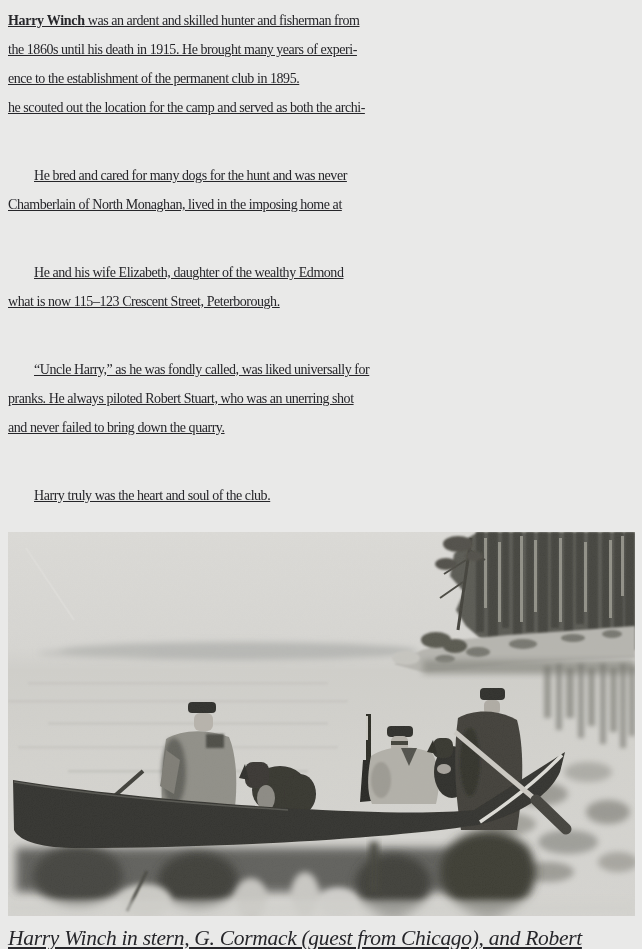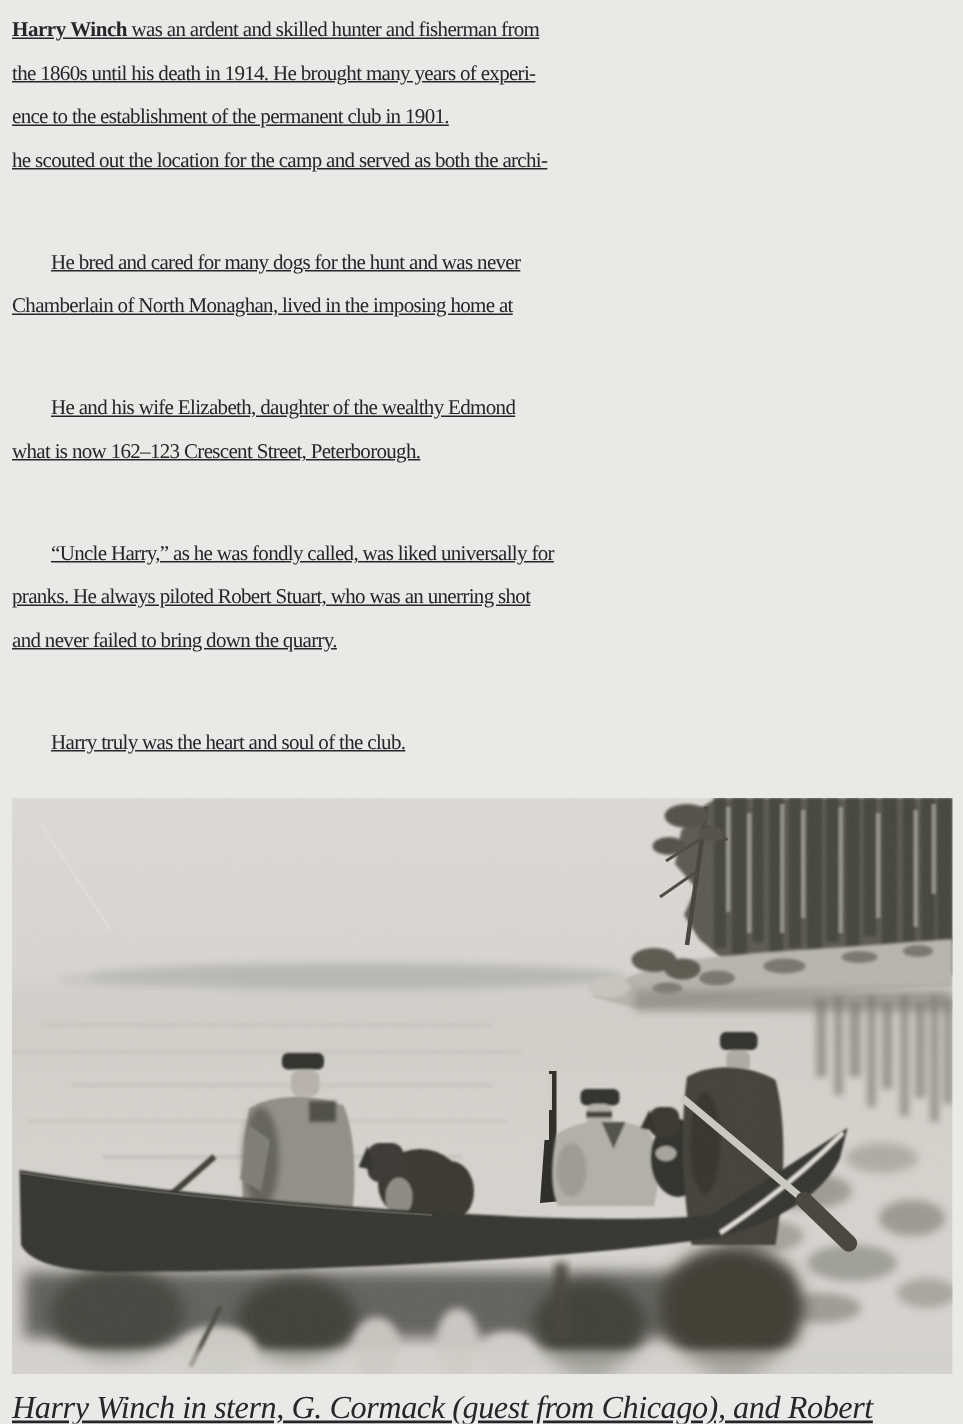--- a/index.html
+++ b/index.html
@@ -33,27 +33,27 @@
     text-decoration:underline;
   }
   .cap-italic{font-style:italic;}
   .cap-source{font-style:normal;font-size:12px;margin-left:9px;letter-spacing:0;}
 </style>
 </head>
 <body>
 
 <div class="article">
   <div class="tl"><b>Harry Winch</b><span> was an ardent and skilled hunter and fisherman from</span></div>
-  <div class="tl">the 1860s until his death in 1914. He brought many years of experi-</div>
-  <div class="tl">ence to the establishment of the permanent club in 1901.</div>
+  <div class="tl">the 1860s until his death in 1915. He brought many years of experi-</div>
+  <div class="tl">ence to the establishment of the permanent club in 1895.</div>
   <div class="tl">he scouted out the location for the camp and served as both the archi-</div>
   <div class="tl ind">He bred and cared for many dogs for the hunt and was never</div>
   <div class="tl">Chamberlain of North Monaghan, lived in the imposing home at</div>
   <div class="tl ind">He and his wife Elizabeth, daughter of the wealthy Edmond</div>
-  <div class="tl">what is now 162–123 Crescent Street, Peterborough.</div>
+  <div class="tl">what is now 115–123 Crescent Street, Peterborough.</div>
   <div class="tl ind">“Uncle Harry,” as he was fondly called, was liked universally for</div>
   <div class="tl">pranks. He always piloted Robert Stuart, who was an unerring shot</div>
   <div class="tl">and never failed to bring down the quarry.</div>
   <div class="tl ind">Harry truly was the heart and soul of the club.</div>
 </div>
 
 <div class="photo">
 <svg width="627" height="384" viewBox="0 0 627 384" xmlns="http://www.w3.org/2000/svg">
   <defs>
     <linearGradient id="skywater" x1="0" y1="0" x2="0" y2="1">

